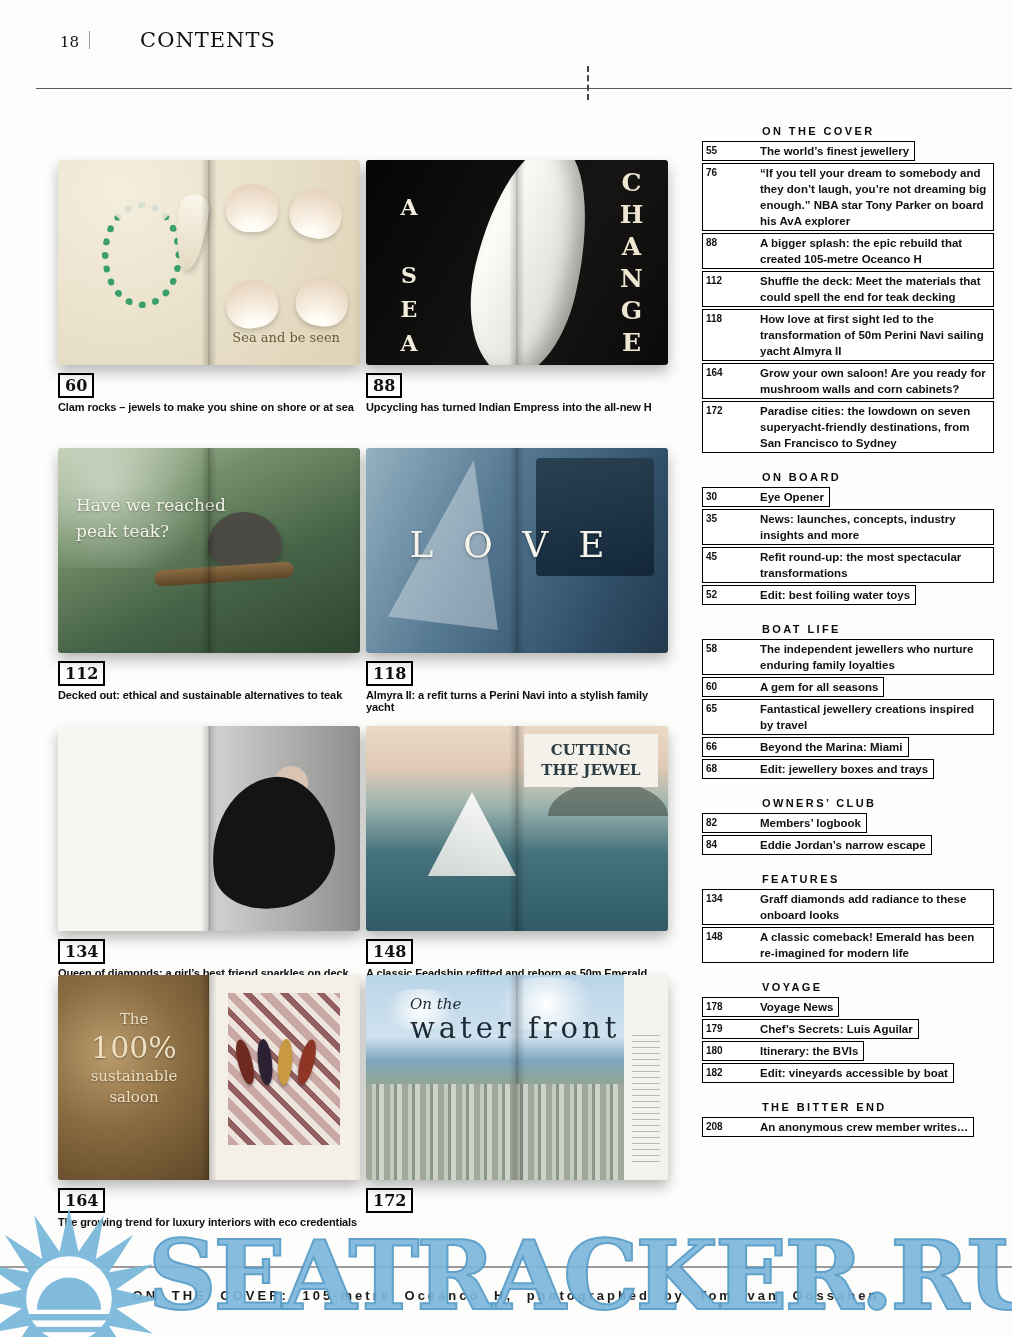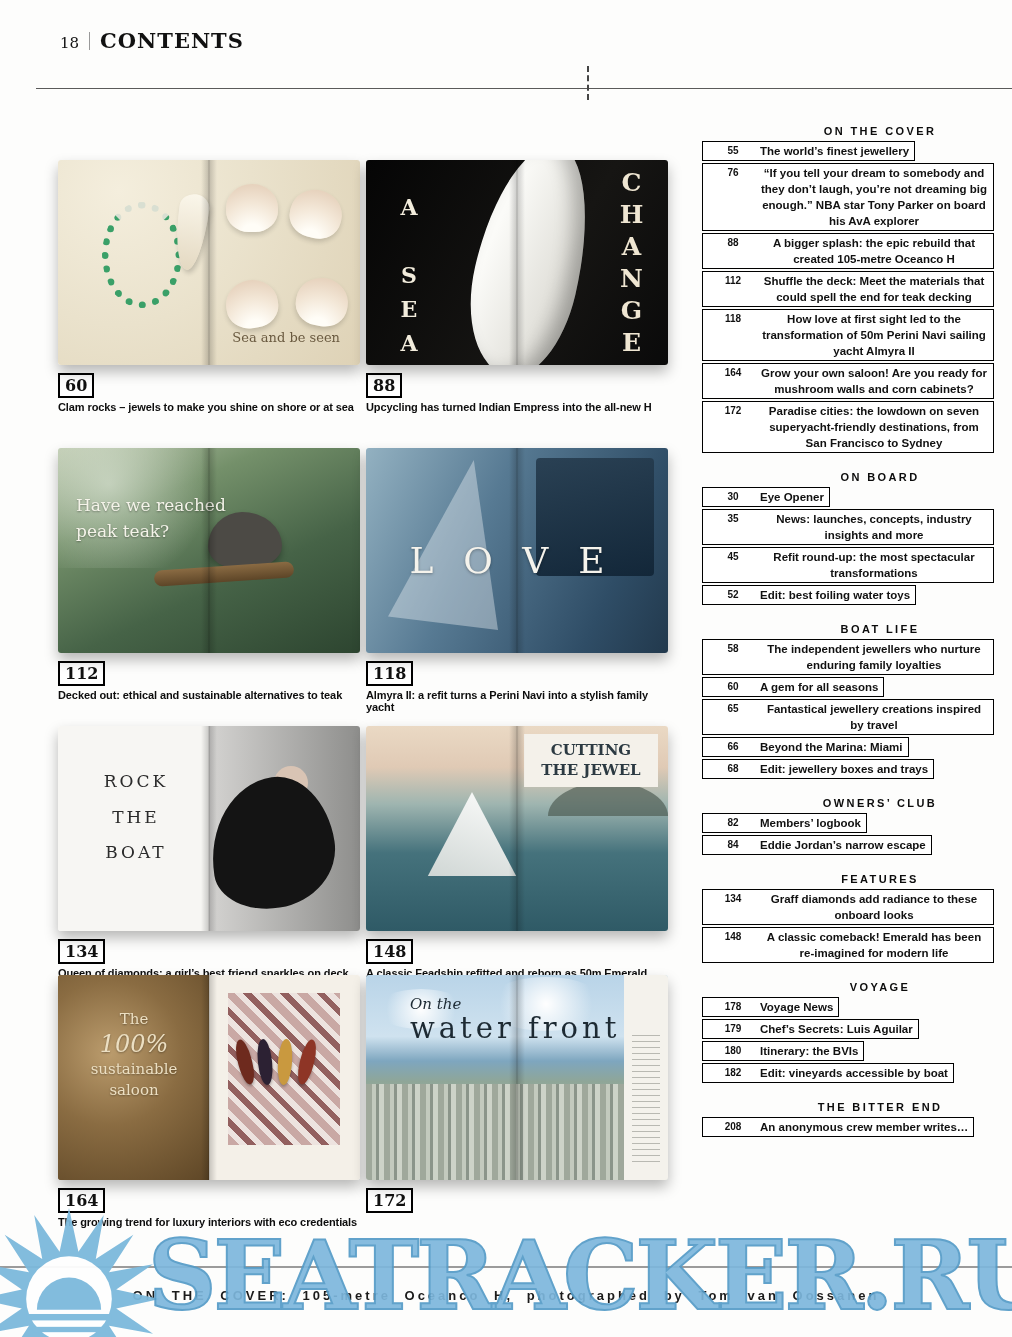--- a/index.html
+++ b/index.html
@@ -3,21 +3,21 @@
 <meta charset="utf-8">
 <style>
   html,body{margin:0;padding:0;background:#ffffff;}
   #page{position:relative;width:1012px;height:1337px;background:#fdfdfc;overflow:hidden;
         font-family:"Liberation Sans",sans-serif;color:#111;}
 
   
   .hdr{position:absolute;left:60px;top:28px;display:flex;align-items:baseline;gap:10px;}
   .hdr .pg{font-family:"DejaVu Serif",serif;font-weight:normal;font-size:15px;}
   .hdr .sep{width:1px;height:18px;background:#999;align-self:center;}
-  .hdr .ttl{font-family:"DejaVu Serif",serif;font-weight:bold;font-size:21px;letter-spacing:1px;}
+  .hdr .ttl{font-family:"DejaVu Serif",serif;font-weight:normal;font-size:21px;letter-spacing:1px;margin-left:40px;}
   .top-rule{position:absolute;left:36px;right:0;top:88px;border-top:1px solid #5a5a5a;}
   .crop-mark{position:absolute;left:587px;top:66px;height:34px;border-left:2px dashed #444;}
 
   
   .cell{position:absolute;width:302px;}
   .spread{position:relative;width:302px;height:205px;border-radius:3px;overflow:hidden;
           box-shadow:0 7px 14px rgba(0,0,0,.28);}
   .spread::after{content:"";position:absolute;left:50%;top:0;bottom:0;width:16px;margin-left:-8px;
           background:linear-gradient(90deg,transparent,rgba(0,0,0,.16) 42%,rgba(0,0,0,.30) 50%,rgba(0,0,0,.16) 58%,transparent);}
   .badge{display:inline-block;margin-top:8px;border:2px solid #000;padding:0 5px;background:#fff;
@@ -59,21 +59,21 @@
   .s3 .s3-title{position:absolute;left:18px;top:44px;width:150px;font-family:"DejaVu Serif",serif;
         font-size:17px;line-height:1.55;color:#f4f3e9;text-shadow:0 1px 2px rgba(0,0,0,.35);}
 
   
   .s4{background:linear-gradient(115deg,#93b1c1 0%,#577a93 38%,#2f4d66 78%,#22394d 100%);}
   .s4 .sail{position:absolute;left:22px;top:12px;width:110px;height:170px;background:rgba(245,248,250,.38);
         clip-path:polygon(78% 0,100% 100%,0 92%);}
   .s4 .ship{position:absolute;right:14px;top:10px;width:118px;height:118px;opacity:.85;
         background:linear-gradient(180deg,#23384a,#0f2233);border-radius:4px;}
   .s4 .love{position:absolute;left:10px;right:0;top:76px;text-align:center;color:#f5f3ec;
-        font-family:"DejaVu Serif",serif;font-size:36px;letter-spacing:30px;text-shadow:0 1px 3px rgba(0,0,0,.35);margin-top:16px;}
+        font-family:"DejaVu Serif",serif;font-size:36px;letter-spacing:30px;text-shadow:0 1px 3px rgba(0,0,0,.35);}
 
   
   .s5{background:linear-gradient(90deg,#f7f6f3 0 50%,#d4d3d1 50%,#8e8e8c 100%);}
   .s5 .s5-title{position:absolute;left:36px;top:38px;width:84px;text-align:center;
         font-family:"DejaVu Serif",serif;font-size:17px;letter-spacing:3px;line-height:2.1;color:#2b2b2b;}
   .s5 .figure{position:absolute;right:26px;top:52px;width:124px;height:130px;background:#141414;
         border-radius:58% 42% 52% 48%/68% 56% 44% 32%;transform:rotate(-9deg);}
   .s5 .skin{position:absolute;right:52px;top:40px;width:34px;height:34px;background:#d9c4b4;border-radius:50%;}
 
   
@@ -84,21 +84,21 @@
         background:linear-gradient(200deg,#fdfdfc,#cfd6d4);clip-path:polygon(50% 0,96% 100%,4% 100%);}
   .s6 .hills{position:absolute;right:0;top:56px;width:120px;height:34px;background:#49584f;opacity:.65;
         border-radius:50% 50% 0 0/100% 100% 0 0;}
 
   
   .s7{background:linear-gradient(90deg,#6d532f 0 50%,#f4f0e8 50% 100%);}
   .s7 .leaf{position:absolute;left:0;top:0;width:151px;height:205px;
         background:radial-gradient(circle at 34% 38%,#bb9c6d 0%,#8a6c42 45%,#5e4626 100%);}
   .s7 .s7-title{position:absolute;left:6px;top:34px;width:140px;text-align:center;color:#ecdfc2;
         font-family:"DejaVu Serif",serif;text-shadow:0 1px 2px rgba(0,0,0,.35);}
-  .s7 .t-sm{font-size:15px;line-height:1.4;} .s7 .t-big{font-size:24px;line-height:1.2;font-style:italic;}
+  .s7 .t-sm{font-size:15px;line-height:1.4;} .s7 .t-big{font-size:30px;line-height:1.2;}
   .s7 .fabric{position:absolute;right:20px;top:18px;width:112px;height:152px;
         background:repeating-linear-gradient(45deg,#c9a8a4 0 8px,#ede3df 8px 14px,#93605f 14px 20px,#ede3df 20px 26px);}
   .s7 .corn{position:absolute;top:64px;width:14px;height:46px;border-radius:50%/46%;box-shadow:0 2px 3px rgba(0,0,0,.3);}
   .s7 .c1{right:108px;background:#6e2a1e;transform:rotate(-14deg);}
   .s7 .c2{right:88px;background:#2c2133;transform:rotate(-6deg);}
   .s7 .c3{right:68px;background:#c9993f;transform:rotate(4deg);}
   .s7 .c4{right:46px;background:#8e3526;transform:rotate(14deg);}
 
   
   .s8{background:linear-gradient(180deg,#b9d4e8 0%,#cfe2ef 30%,#7ea6bf 42%,#8fa698 52%,#aab3a6 70%,#d6dbd2 100%);}
@@ -107,21 +107,21 @@
   .s8 .city{position:absolute;left:0;right:44px;bottom:0;height:96px;
         background:repeating-linear-gradient(90deg,#9fa89b 0 6px,#c3cabe 6px 10px,#8b958a 10px 13px,#cdd3c8 13px 18px);}
   .s8 .col{position:absolute;right:0;top:0;bottom:0;width:44px;background:#f4f2ec;}
   .s8 .col-lines{position:absolute;right:8px;top:60px;bottom:14px;width:28px;
         background:repeating-linear-gradient(180deg,#b9b9b2 0 1px,transparent 1px 6px);}
   .s8 .s8-title{position:absolute;left:44px;top:20px;color:#1d2a33;font-family:"DejaVu Serif",serif;}
   .s8 .t-it{font-style:italic;font-size:15px;display:block;}
   .s8 .t-main{font-size:29px;letter-spacing:4px;display:block;margin-top:-2px;}
 
   
-  #sidebar{position:absolute;left:702px;top:125px;width:296px;text-align:center;}
+  #sidebar{position:absolute;left:702px;top:125px;width:296px;}
   .toc-section{margin-top:18px;}
   .toc-section:first-child{margin-top:0;}
   .toc-heading{padding-left:60px;font-size:11px;font-weight:bold;letter-spacing:2.4px;margin-bottom:4px;color:#0c0c0c;}
   .toc-row{display:flex;border:1px solid #000;margin-bottom:2px;padding:1px 5px 1px 3px;
            width:fit-content;max-width:294px;box-sizing:border-box;background:#fff;}
   .toc-num{flex:0 0 54px;font-size:10px;font-weight:bold;line-height:16px;}
   .toc-text{font-size:11.5px;font-weight:bold;line-height:16px;max-width:228px;}
 
   
   .gray-line{position:absolute;left:0;right:0;top:1266px;height:2px;background:#9b9b9b;z-index:3;}
@@ -185,21 +185,20 @@
       <div class="sail"></div>
       <div class="ship"></div>
       <div class="love">LOVE</div>
     </div>
     <span class="badge">118</span>
     <div class="caption">Almyra II: a refit turns a Perini Navi into a stylish family yacht</div>
   </div>
 
   <div class="cell" style="left:58px;top:726px;">
     <div class="spread s5">
-      <div class="s5-title">ROCK THE BOAT</div>
       <div class="skin"></div>
       <div class="figure"></div>
     </div>
     <span class="badge">134</span>
     <div class="caption">Queen of diamonds: a girl’s best friend sparkles on deck</div>
   </div>
 
   <div class="cell" style="left:366px;top:726px;">
     <div class="spread s6">
       <div class="hills"></div>

